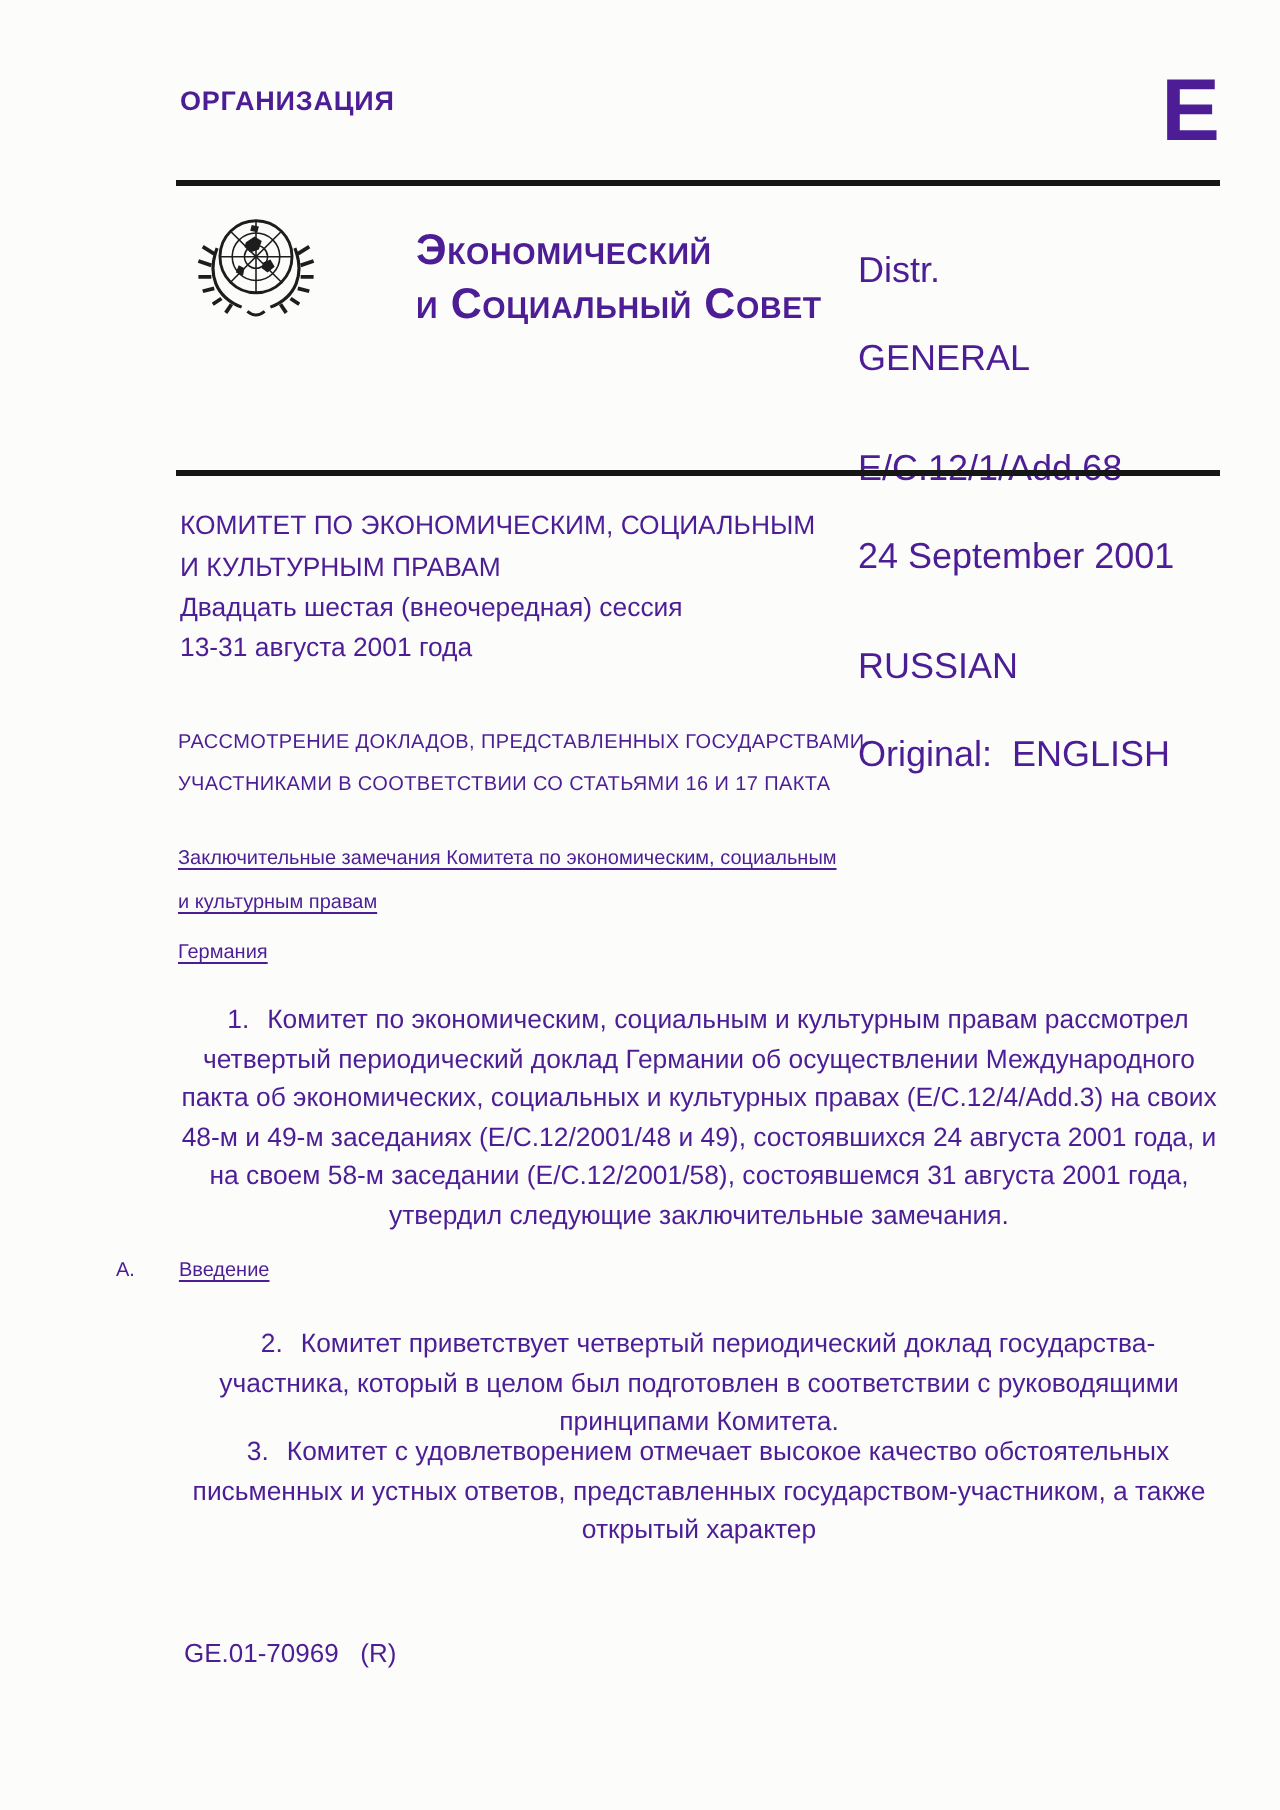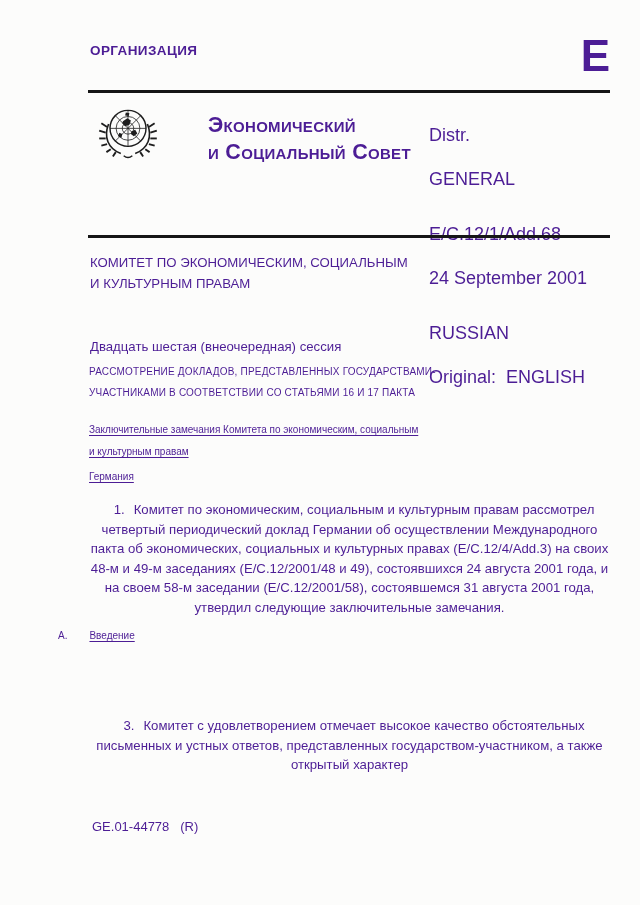--- a/index.html
+++ b/index.html
@@ -58,21 +58,21 @@
     line-height: 14.5px;
     white-space: pre;
   }
   .distr-block .gap { margin-top: 12px; }
 
   .committee-block {
     left: 90px; top: 252px;
     font-size: 13.2px;
     line-height: 21px;
   }
-  .committee-block .session-line { line-height: 19.5px; margin-top: 43px; }
+  .committee-block .session-line { line-height: 19.5px; }
 
   .centered {
     left: 89px;
     width: 522px;
     font-size: 10px;
   }
   .title-main { top: 362px; line-height: 20.5px; letter-spacing: 0.2px; }
   .subtitle   { top: 419px; line-height: 22px; }
   .subtitle .u, .country .u, .section-a .u { text-decoration: underline; text-underline-offset: 2px; }
   .country    { top: 471px; }
@@ -159,20 +159,21 @@
     <div class="gap">RUSSIAN</div>
     <div>Original:  ENGLISH</div>
   </div>
 
   <div class="abs rule rule-2"></div>
 
   <div class="abs committee-block">
     <div>КОМИТЕТ ПО ЭКОНОМИЧЕСКИМ, СОЦИАЛЬНЫМ</div>
     <div>И КУЛЬТУРНЫМ ПРАВАМ</div>
     <div class="session-line">Двадцать шестая (внеочередная) сессия</div>
+    <div class="session-line">13-31 августа 2001 года</div>
   </div>
 
   <div class="abs centered title-main">
     <div>РАССМОТРЕНИЕ ДОКЛАДОВ, ПРЕДСТАВЛЕННЫХ ГОСУДАРСТВАМИ-</div>
     <div>УЧАСТНИКАМИ В СООТВЕТСТВИИ СО СТАТЬЯМИ 16 И 17 ПАКТА</div>
   </div>
 
   <div class="abs centered country">
     <span class="u">Германия</span>
   </div>
@@ -185,20 +186,23 @@
   <div class="abs para para-1">
     <span class="pnum">1.</span><span>Комитет по экономическим, социальным и культурным правам рассмотрел четвертый периодический доклад Германии об осуществлении Международного пакта об экономических, социальных и культурных правах (E/C.12/4/Add.3) на своих 48-м и 49-м заседаниях (E/C.12/2001/48 и 49), состоявшихся 24 августа 2001 года, и на своем 58-м заседании (E/C.12/2001/58), состоявшемся 31 августа 2001 года, утвердил следующие заключительные замечания.</span>
   </div>
 
   <div class="abs centered section-a">
     <span class="shift">
       <span class="letter">A.</span><span class="u">Введение</span>
     </span>
   </div>
 
+  <div class="abs para para-2">
+    <span class="pnum">2.</span><span>Комитет приветствует четвертый периодический доклад государства-участника, который в целом был подготовлен в соответствии с руководящими принципами Комитета.</span>
+  </div>
 
   <div class="abs para para-3">
     <span class="pnum">3.</span><span>Комитет с удовлетворением отмечает высокое качество обстоятельных письменных и устных ответов, представленных государством-участником, а также открытый характер</span>
   </div>
 
-  <div class="abs footer-ref">GE.01-44778   (R)</div>
+  <div class="abs footer-ref">GE.01-70969   (R)</div>
 
 </div>
 
 </body></html>

